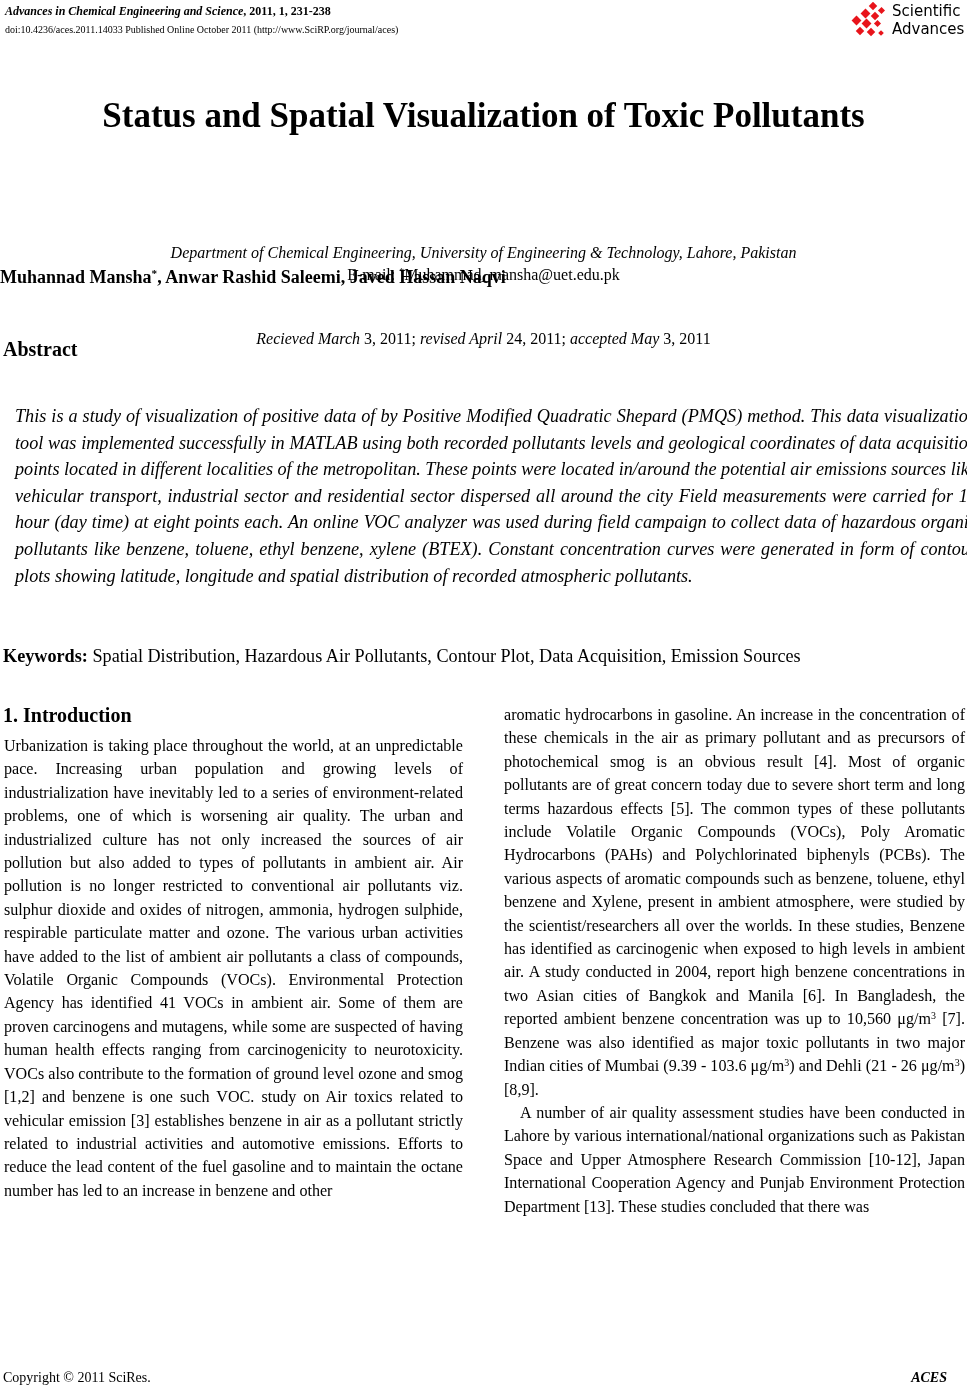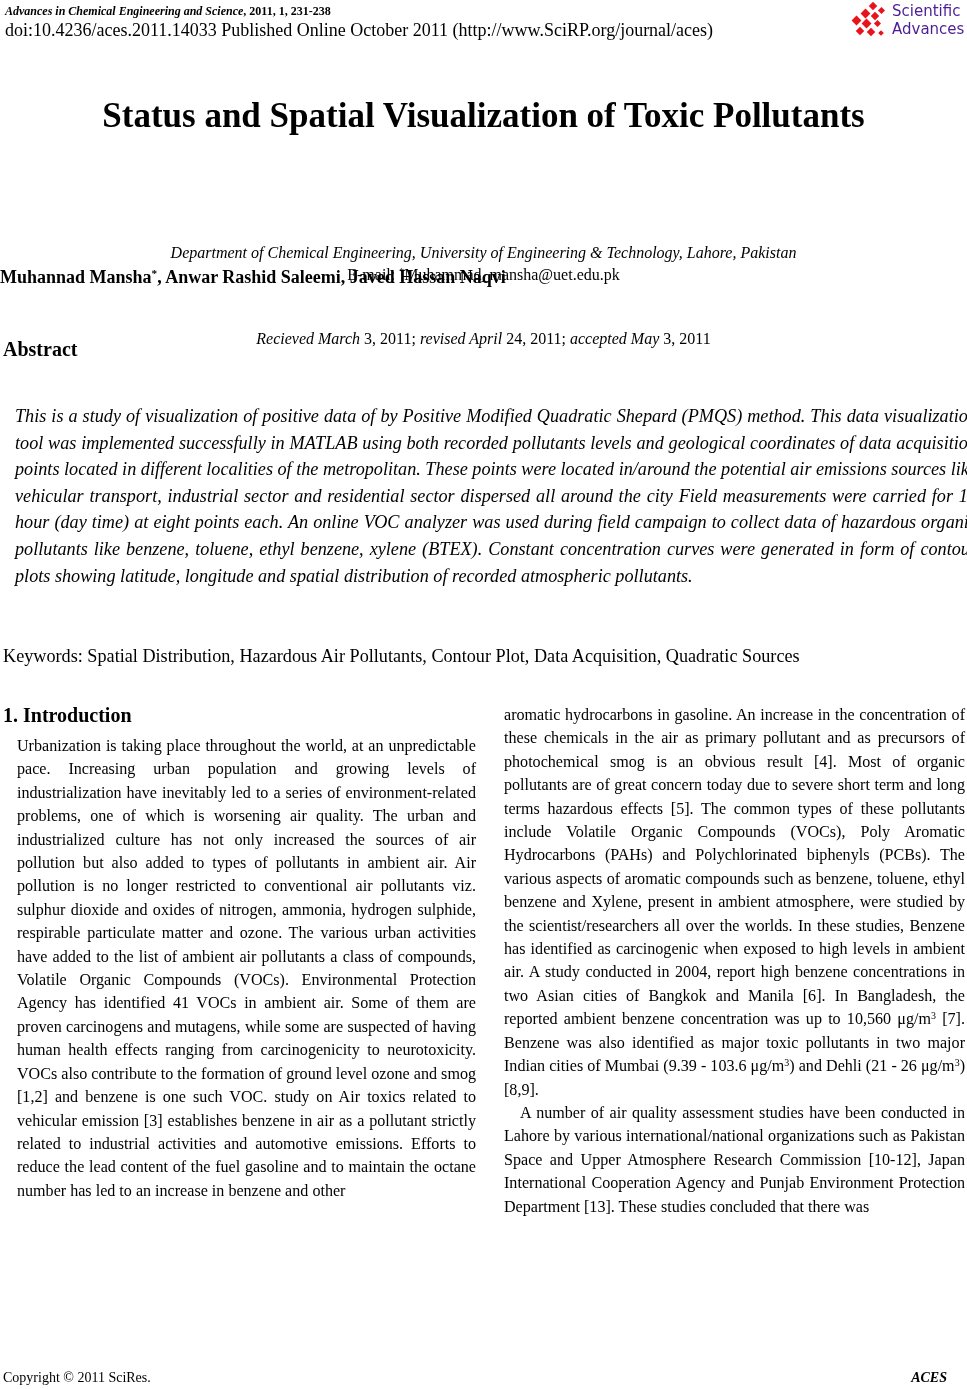--- a/index.html
+++ b/index.html
@@ -7,29 +7,29 @@
     width: 967px; height: 1389px; position: relative; overflow: hidden;
     font-family: "Liberation Serif", "DejaVu Serif", serif; color: #000;
   }
   .hdr-journal {
     position: absolute; left: 5px; top: 2px; font-size: 12px; line-height: 19px;
     white-space: nowrap;
   }
   .hdr-journal .jname { font-weight: bold; font-style: italic; }
   .hdr-journal .jvol { font-weight: bold; }
   .hdr-doi {
-    position: absolute; left: 5px; top: 21px; font-size: 18px; line-height: 18px; white-space: nowrap;
+    position: absolute; left: 5px; top: 21px; font-size: 10px; line-height: 18px; white-space: nowrap;
   }
   .logo {
     position: absolute; left: 848px; top: 2px; width: 118px; height: 38px;
   }
   .logo svg { position: absolute; left: 0; top: 0; }
   .logo .logo-text {
     position: absolute; left: 44px; top: 0px; font-family: "DejaVu Sans", sans-serif;
-    font-size: 15px; line-height: 18px; color: #4c1d95; white-space: nowrap;
+    font-size: 15px; line-height: 18px; color: #000000; white-space: nowrap;
   }
   .title {
     position: absolute; left: 0; top: 94px; width: 967px; text-align: center;
     font-size: 35px; line-height: 44px; font-weight: bold;
   }
   .authors {
     position: absolute; left: 0; top: 219px; width: 852px; text-align: left;
     font-size: 18px; line-height: 22px; font-weight: bold; margin-top: 47px;
   }
   .affil, .email, .dates {
@@ -43,29 +43,29 @@
   .abstract-h {
     position: absolute; left: 3px; top: 337px; font-size: 20px; line-height: 24px; font-weight: bold;
   }
   .abstract {
     position: absolute; left: 3px; top: 391px; width: 962px; font-size: 18.2px; line-height: 26.6px;
     text-align: justify; margin: 12px; font-style: italic;
   }
   .keywords {
     position: absolute; left: 3px; top: 644px; width: 962px; font-size: 18.2px; line-height: 24px; white-space: nowrap;
   }
-  .keywords b { font-weight: normal; }
+  .keywords b { font-weight: bold; }
   .sec-h {
     position: absolute; left: 3px; top: 703px; font-size: 20px; line-height: 24px; font-weight: bold;
   }
   .col {
     position: absolute; font-size: 16.1px; line-height: 23.4px; text-align: justify; margin: 0;
   }
   .col p { margin: 0; }
-  .col-left { left: 17px; top: 734px; width: 459px; font-family: Liberation Serif, serif; }
+  .col-left { left: 4px; top: 734px; width: 459px; font-family: Liberation Serif, serif; }
   .col-right { left: 504px; top: 703px; width: 461px; }
   .indent { text-indent: 16px; }
   .footer-left {
     position: absolute; left: 3px; top: 1369px; font-size: 14px; line-height: 18px;
   }
   .footer-right {
     position: absolute; right: 20px; top: 1369px; font-size: 14px; line-height: 18px; font-style: italic; font-weight: bold;
   }
 </style>
 </head>
@@ -112,21 +112,21 @@
 </div>
 
 <div class="dates">
   <i>Recieved March</i><span> 3, 2011; </span><i>revised April</i><span> 24, 2011; </span><i>accepted May</i><span> 3, 2011</span>
 </div>
 
 <div class="abstract-h">Abstract</div>
 <p class="abstract">This is a study of visualization of positive data of by Positive Modified Quadratic Shepard (PMQS) method. This data visualization tool was implemented successfully in MATLAB using both recorded pollutants levels and geological coordinates of data acquisition points located in different localities of the metropolitan. These points were located in/around the potential air emissions sources like vehicular transport, industrial sector and residential sector dispersed all around the city Field measurements were carried for 12 hour (day time) at eight points each. An online VOC analyzer was used during field campaign to collect data of hazardous organic pollutants like benzene, toluene, ethyl benzene, xylene (BTEX). Constant concentration curves were generated in form of contour plots showing latitude, longitude and spatial distribution of recorded atmospheric pollutants.</p>
 
 <div class="keywords">
-  <b>Keywords:</b><span> Spatial Distribution, Hazardous Air Pollutants, Contour Plot, Data Acquisition, Quadratic Sources</span>
+  <b>Keywords:</b><span> Spatial Distribution, Hazardous Air Pollutants, Contour Plot, Data Acquisition, Emission Sources</span>
 </div>
 
 <div class="sec-h">1. Introduction</div>
 
 <div class="col col-left">
   <p>Urbanization is taking place throughout the world, at an unpredictable pace. Increasing urban population and growing levels of industrialization have inevitably led to a series of environment-related problems, one of which is worsening air quality. The urban and industrialized culture has not only increased the sources of air pollution but also added to types of pollutants in ambient air. Air pollution is no longer restricted to conventional air pollutants viz. sulphur dioxide and oxides of nitrogen, ammonia, hydrogen sulphide, respirable particulate matter and ozone. The various urban activities have added to the list of ambient air pollutants a class of compounds, Volatile Organic Compounds (VOCs). Environmental Protection Agency has identified 41 VOCs in ambient air. Some of them are proven carcinogens and mutagens, while some are suspected of having human health effects ranging from carcinogenicity to neurotoxicity. VOCs also contribute to the formation of ground level ozone and smog [1,2] and benzene is one such VOC. study on Air toxics related to vehicular emission [3] establishes benzene in air as a pollutant strictly related to industrial activities and automotive emissions. Efforts to reduce the lead content of the fuel gasoline and to maintain the octane number has led to an increase in benzene and other</p>
 </div>
 
 <div class="col col-right">
   <p><span>aromatic hydrocarbons in gasoline. An increase in the concentration of these chemicals in the air as primary pollutant and as precursors of photochemical smog is an obvious result [4]. Most of organic pollutants are of great concern today due to severe short term and long terms hazardous effects [5]. The common types of these pollutants include Volatile Organic Compounds (VOCs), Poly Aromatic Hydrocarbons (PAHs) and Polychlorinated biphenyls (PCBs). The various aspects of aromatic compounds such as benzene, toluene, ethyl benzene and Xylene, present in ambient atmosphere, were studied by the scientist/researchers all over the worlds. In these studies, Benzene has identified as carcinogenic when exposed to high levels in ambient air. A study conducted in 2004, report high benzene concentrations in two Asian cities of Bangkok and Manila [6]. In Bangladesh, the reported ambient benzene concentration was up to 10,560 μg/m</span><sup>3</sup><span> [7]. Benzene was also identified as major toxic pollutants in two major Indian cities of Mumbai (9.39 - 103.6 μg/m</span><sup>3</sup><span>) and Dehli (21 - 26 μg/m</span><sup>3</sup><span>) [8,9].</span></p>

